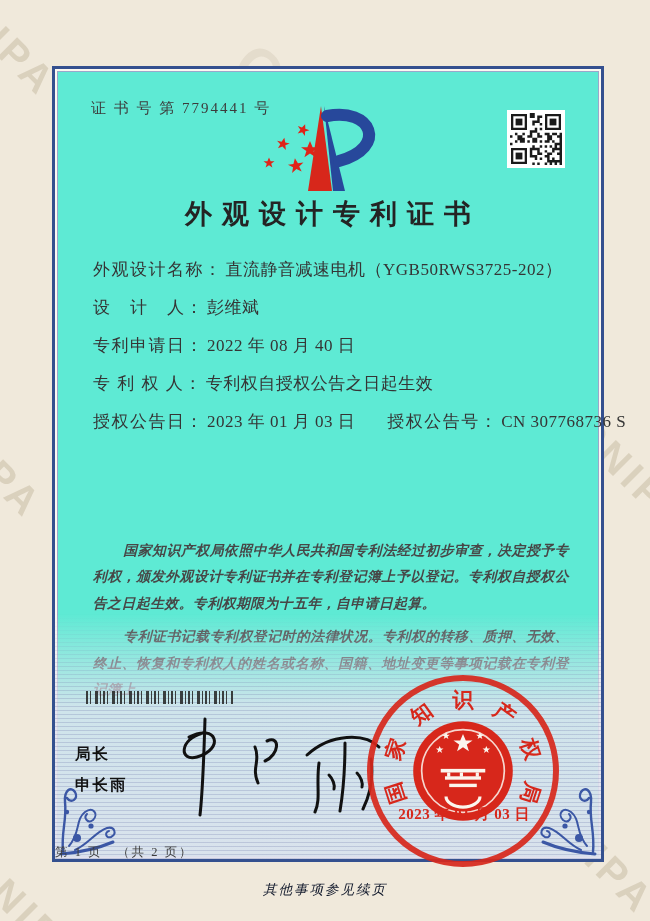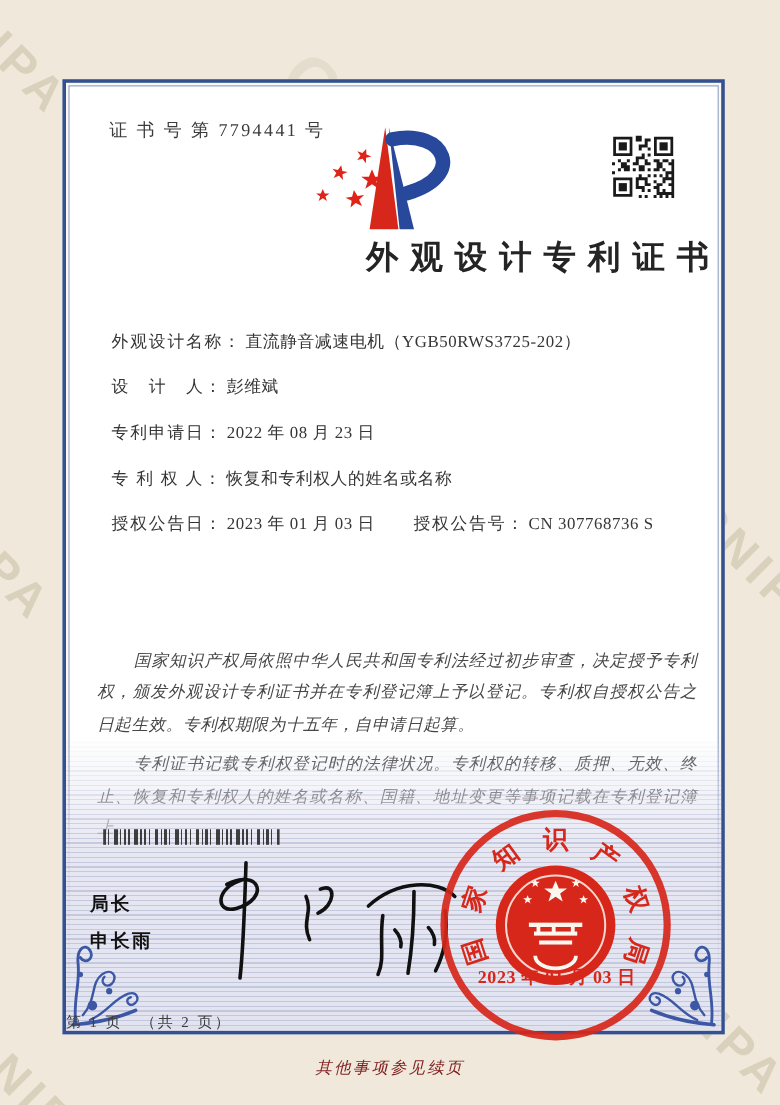--- a/index.html
+++ b/index.html
@@ -15,44 +15,44 @@
     font-weight:700;font-size:40px;letter-spacing:5px;
     color:rgba(186,173,146,.40);
     transform:rotate(45deg);transform-origin:left top;
     pointer-events:none;white-space:nowrap;
   }
   .wm-big{font-size:58px;color:rgba(198,188,164,.28);}
 
   
   .panel{
     position:absolute;left:52px;top:66px;width:546px;height:790px;
-    background:#ffffff;
+    background:#5eead4;
     border:3px solid #34508f;
     box-shadow:inset 0 0 0 2px #fbf8f1, inset 0 0 0 3px #9aa7cb;
   }
   .cert-no{position:absolute;left:36px;top:30px;font-size:15px;letter-spacing:2px;color:#3c3c3c;}
 
   .logo{position:absolute;left:198px;top:34px;width:154px;height:92px;}
   .qr{position:absolute;left:455px;top:44px;width:52px;height:52px;background:#fff;box-shadow:0 0 0 3px #fff;}
   .title{
-    position:absolute;left:0;right:0;top:127px;text-align:right;
+    position:absolute;left:0;right:0;top:127px;text-align:center;
     font-size:27px;font-weight:700;letter-spacing:10px;text-indent:10px;color:#242424;
   }
 
-  .fields{position:absolute;left:38px;top:207px;right:20px;font-size:14px;color:#353535;}
+  .fields{position:absolute;left:38px;top:191px;right:20px;font-size:17px;color:#353535;}
   .row{height:38px;display:flex;align-items:flex-start;line-height:19px;white-space:nowrap;}
   .row .label{letter-spacing:1.5px;}
   .row .value{letter-spacing:.5px;margin-left:3px;}
   .grant-no{margin-left:32px;}
 
   .paragraphs{
     position:absolute;left:26px;top:469px;width:500px;
     font-size:13.8px;line-height:1.92;color:#474747;text-align:justify;font-style:italic;
   }
-  .paragraphs p{margin:0 0 7px;text-indent:2.2em;letter-spacing:.5px;}
+  .paragraphs p{margin:0 12px 7px;text-indent:2.2em;letter-spacing:.5px;font-weight:bold;}
 
   
   .guilloche{
     position:absolute;left:0;right:0;bottom:0;height:245px;pointer-events:none;
     background:linear-gradient(to bottom, rgba(228,229,240,0), rgba(226,227,239,.85) 38%, rgba(224,226,238,.95));
   }
   .guilloche::after{
     content:"";position:absolute;inset:0;
     background:repeating-linear-gradient(to bottom, rgba(122,132,178,.30) 0 1px, rgba(0,0,0,0) 1px 4px);
     -webkit-mask-image:linear-gradient(to bottom, transparent, #000 34%);
@@ -86,21 +86,21 @@
     font-size:21px;font-weight:700;color:#d7271b;text-align:center;line-height:26px;
     transform:rotate(var(--a)) translateY(-71px);
   }
   .emblem{position:absolute;left:50%;top:50%;width:106px;height:106px;transform:translate(-50%,-50%);}
   .seal-date{
     position:absolute;left:318px;top:736px;width:182px;text-align:center;
     font-size:15px;font-weight:700;color:#d7271b;letter-spacing:.5px;white-space:nowrap;
   }
 
   .page-footer{position:absolute;left:0;right:0;top:775px;font-size:12.5px;letter-spacing:2px;color:#3d3d3d;}
-  .continuation{position:absolute;left:0;right:0;top:881px;text-align:center;font-size:13.5px;font-style:italic;letter-spacing:2px;color:#7f1d1d;}
+  .continuation{position:absolute;left:0;right:0;top:881px;text-align:center;font-size:13.5px;font-style:italic;letter-spacing:2px;color:#0f172a;}
 </style>
 </head>
 <body>
 
 <span class="watermark" style="left:-38px;top:-30px;">CNIPA</span>
 <span class="watermark wm-big" style="left:268px;top:30px;">CNIPA</span>
 <span class="watermark" style="left:-52px;top:392px;">CNIPA</span>
 <span class="watermark" style="left:500px;top:268px;color:rgba(196,186,160,.30);">CNIPA</span>
 <span class="watermark" style="left:596px;top:408px;">CNIPA</span>
 <span class="watermark" style="left:306px;top:652px;color:rgba(196,186,160,.30);">CNIPA</span>
@@ -147,25 +147,25 @@
     <div class="row">
       <span class="label">外观设计名称：</span>
       <span class="value">直流静音减速电机（YGB50RWS3725-202）</span>
     </div>
     <div class="row">
       <span class="label">设　计　人：</span>
       <span class="value">彭维斌</span>
     </div>
     <div class="row">
       <span class="label">专利申请日：</span>
-      <span class="value">2022 年 08 月 23 日</span>
+      <span class="value">2022 年 08 月 40 日</span>
     </div>
     <div class="row">
       <span class="label">专 利 权 人：</span>
-      <span class="value">恢复和专利权人的姓名或名称</span>
+      <span class="value">专利权自授权公告之日起生效</span>
     </div>
     <div class="row">
       <span class="label">授权公告日：</span>
       <span class="value">2023 年 01 月 03 日</span>
       <span class="label grant-no">授权公告号：</span>
       <span class="value">CN 307768736 S</span>
     </div>
   </div>
 
   <div class="paragraphs">

